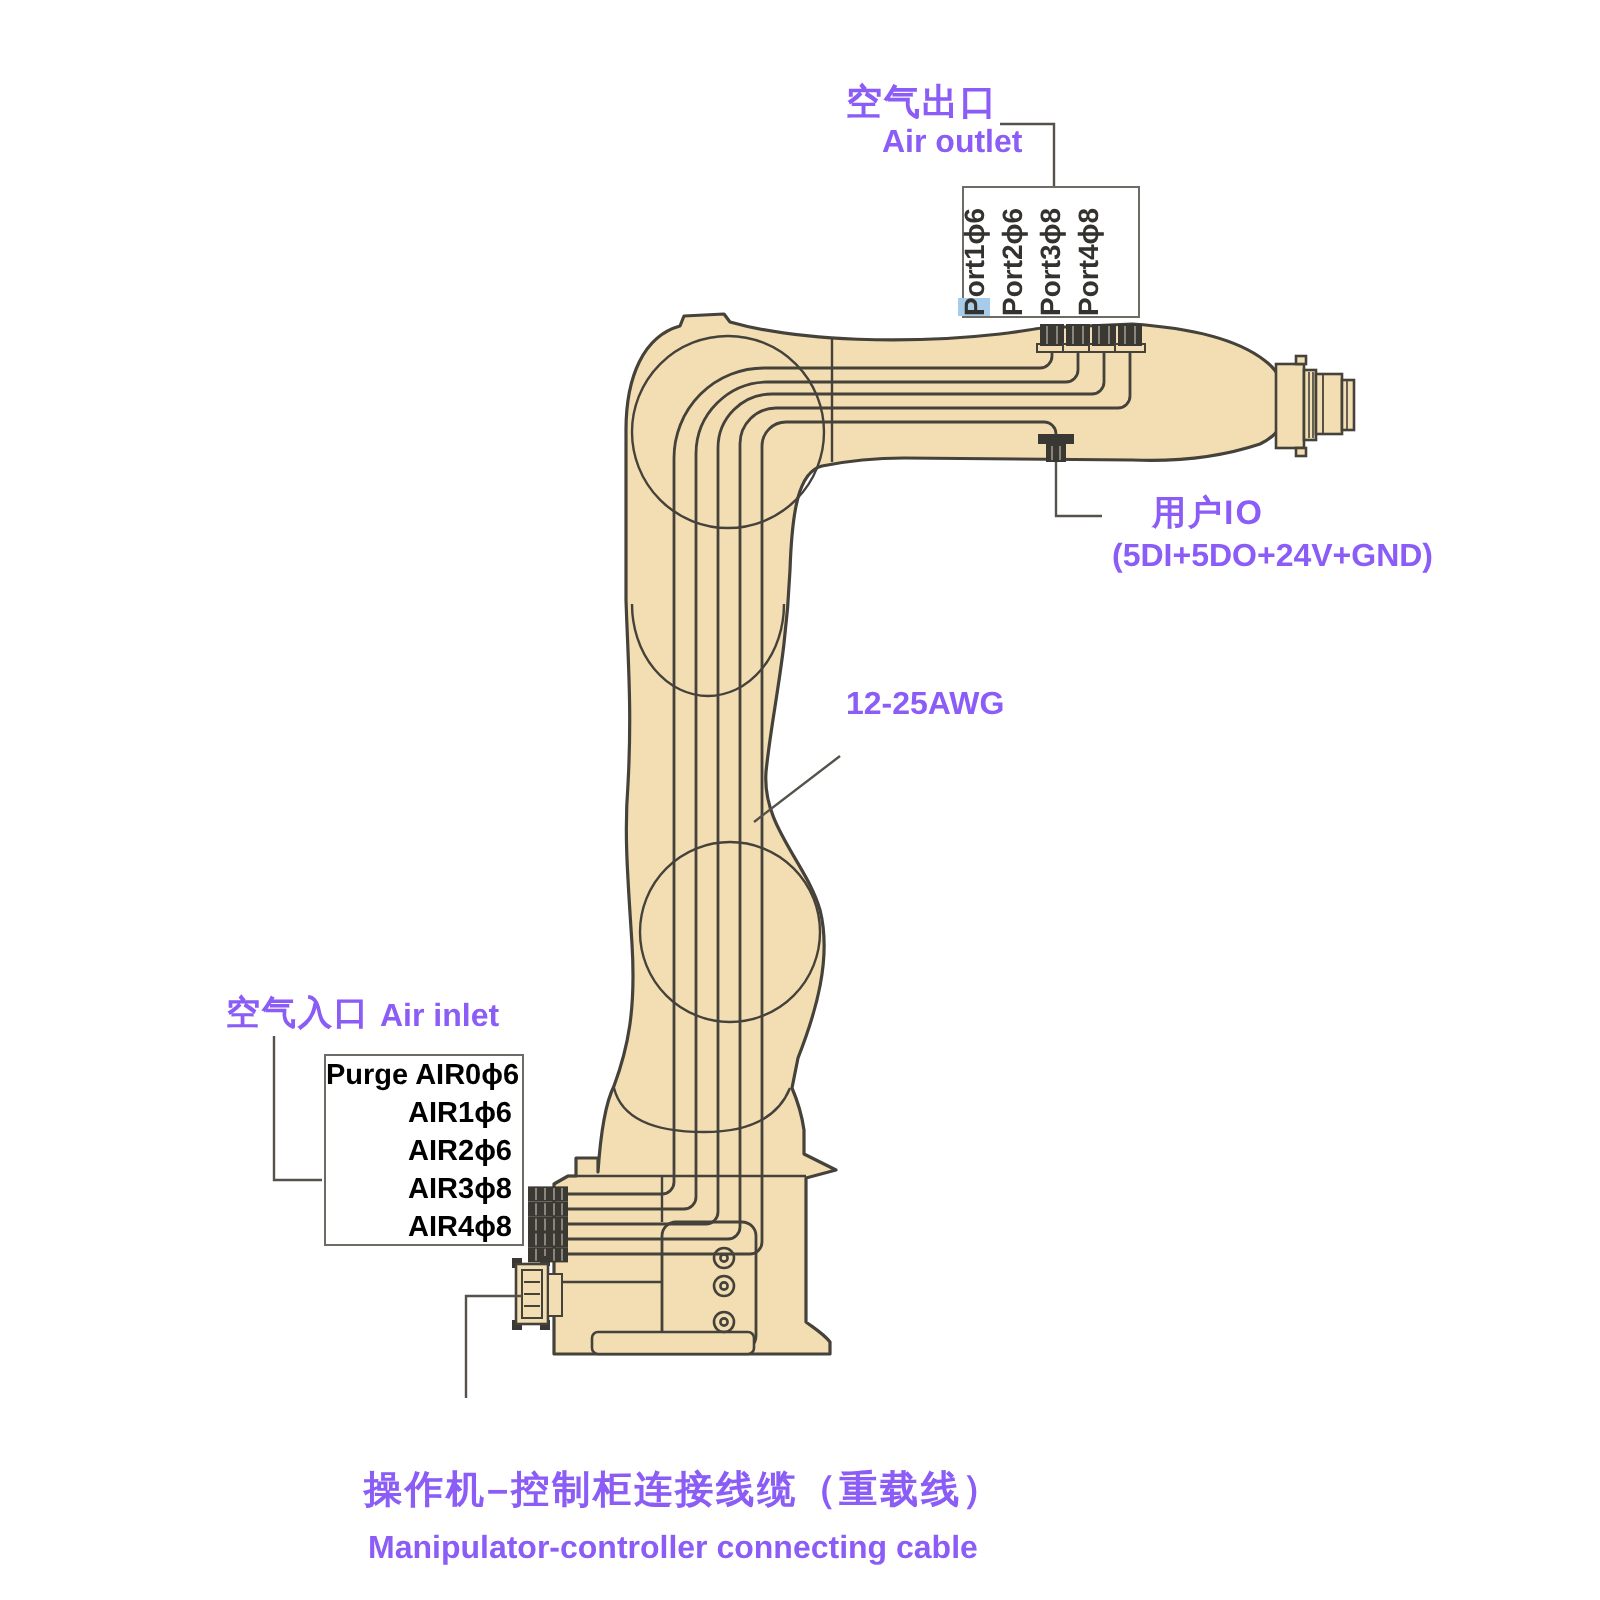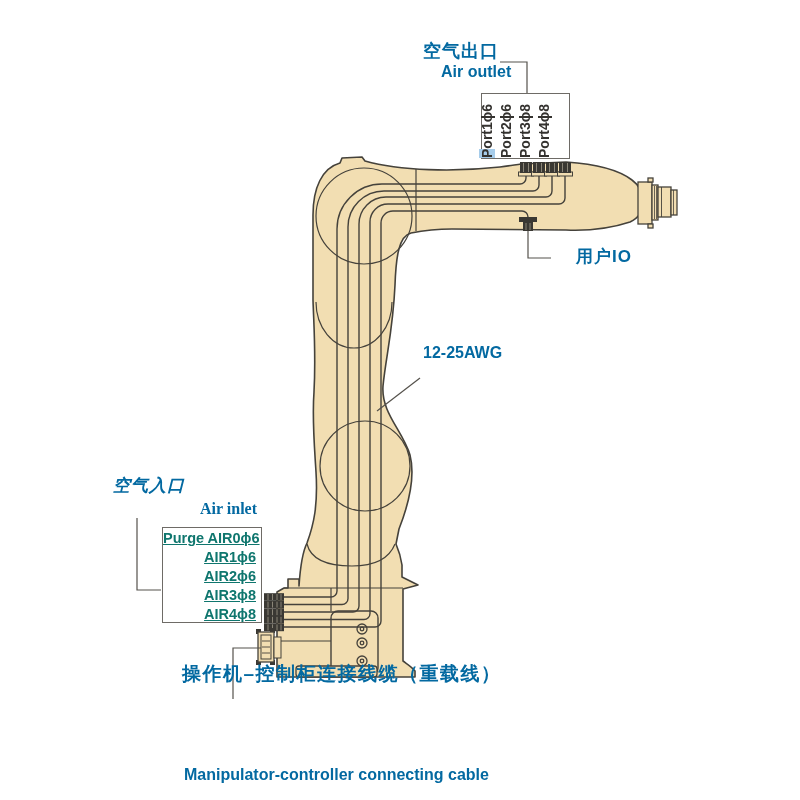--- a/index.html
+++ b/index.html
@@ -1,36 +1,36 @@
 <!DOCTYPE html>
 <html><head>
 <meta charset="utf-8">
 <style>
   html,body{margin:0;padding:0;background:#ffffff;}
   .stage{
     position:relative;width:800px;height:800px;background:#ffffff;overflow:hidden;
     font-family:"Liberation Sans","DejaVu Sans",sans-serif;color:#34322F;
   }
   .stage svg{position:absolute;left:0;top:0;}
-  .label{position:absolute;font-weight:700;white-space:nowrap;color:#0369a1;line-height:1.1;}
+  .label{position:absolute;font-weight:700;white-space:nowrap;color:#8b5cf6;line-height:1.1;}
   .cn-lg{font-size:18px;letter-spacing:1px;}
   .cn-md{font-size:17px;letter-spacing:1px;}
   .en-md{font-size:16px;}
   .cn-xl{font-size:19px;letter-spacing:1.5px;}
   .port-box{position:absolute;left:481px;top:93px;width:87px;height:64px;border:1px solid #6E6B66;background:transparent;}
   .port{
     position:absolute;top:143px;width:62px;height:15px;font-size:14px;font-weight:700;
     transform:rotate(-90deg);transform-origin:0% 100%;white-space:nowrap;color:#34322F;
   }
   .port .hl{background:#A6CCEA;}
   .air-box{
     position:absolute;left:162px;top:527px;width:100px;height:96px;border:1px solid #6E6B66;
     text-align:right;padding:1px 5px 0 0;box-sizing:border-box;
   }
-  .air-row{font-size:14.5px;font-weight:700;line-height:19px;white-space:nowrap;color:#0f766e;text-decoration:underline;}
+  .air-row{font-size:14.5px;font-weight:700;line-height:19px;white-space:nowrap;color:#000000;}
 </style>
 </head>
 <body>
 
 <div class="stage">
 
   <svg width="800" height="800" viewBox="0 0 800 800">
 
     <g stroke="#45423B" stroke-width="1.6" stroke-linejoin="round" stroke-linecap="round">
       <path d="M 313,215
@@ -182,30 +182,31 @@
   <div class="label cn-lg" style="left:423px;top:42px;">空气出口</div>
   <div class="label en-md" style="left:441px;top:63px;">Air outlet</div>
 
   <div class="port-box"></div>
   <div class="port" style="left:494px;"><span class="hl">P</span><span>ort1ϕ6</span></div>
   <div class="port" style="left:513px;"><span>P</span><span>ort2ϕ6</span></div>
   <div class="port" style="left:532px;"><span>P</span><span>ort3ϕ8</span></div>
   <div class="port" style="left:551px;"><span>P</span><span>ort4ϕ8</span></div>
 
   <div class="label cn-md" style="left:576px;top:248px;">用户IO</div>
+  <div class="label en-md" style="left:556px;top:270px;">(5DI+5DO+24V+GND)</div>
 
   <div class="label en-md" style="left:423px;top:344px;">12-25AWG</div>
 
-  <div class="label cn-md" style="left:113px;top:477px;font-style:italic;">空气入口</div>
-  <div class="label en-md" style="left:200px;top:500px;font-family:Liberation Serif, serif;">Air inlet</div>
+  <div class="label cn-md" style="left:113px;top:498px;">空气入口</div>
+  <div class="label en-md" style="left:190px;top:500px;">Air inlet</div>
 
   <div class="air-box">
     <div class="air-row">Purge AIR0ϕ6</div>
     <div class="air-row">AIR1ϕ6</div>
     <div class="air-row">AIR2ϕ6</div>
     <div class="air-row">AIR3ϕ8</div>
     <div class="air-row">AIR4ϕ8</div>
   </div>
 
-  <div class="label cn-xl" style="left:182px;top:664px;">操作机–控制柜连接线缆（重载线）</div>
+  <div class="label cn-xl" style="left:182px;top:736px;">操作机–控制柜连接线缆（重载线）</div>
   <div class="label en-md" style="left:184px;top:766px;">Manipulator-controller connecting cable</div>
 
 </div>
 
 </body></html>

